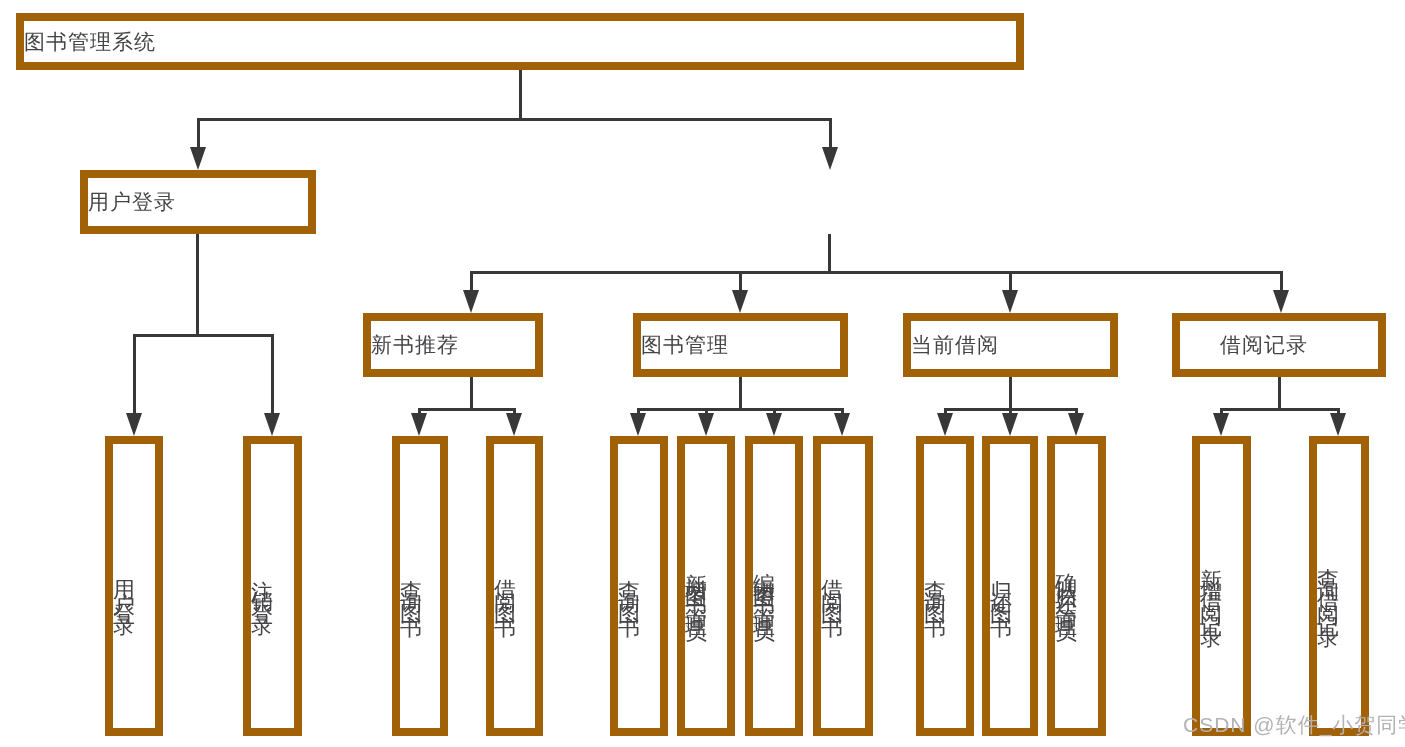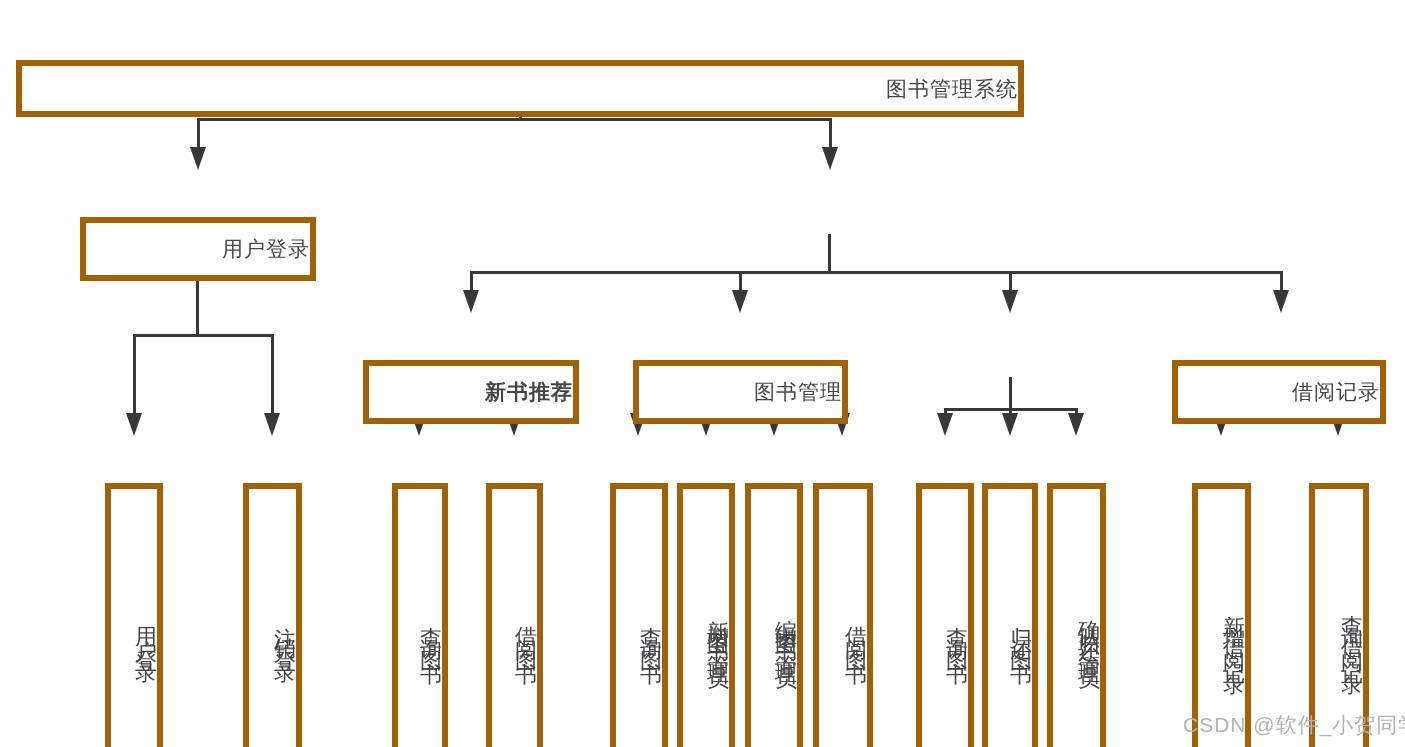--- a/index.html
+++ b/index.html
@@ -2,22 +2,22 @@
 <html><head>
 <meta charset="utf-8">
 <style>
   html,body { margin:0; padding:0; background:#ffffff; }
   .canvas {
     position:relative; width:1405px; height:747px; background:#ffffff;
     font-family:"Liberation Sans", sans-serif; overflow:hidden;
   }
   .box {
     position:absolute; box-sizing:border-box; background:#ffffff;
-    border:6px solid #a16207; color:#454548;
-    display:flex; align-items:center; justify-content:flex-end; z-index:2;margin-top:47px;
+    border:8px solid #a16207; color:#454548;
+    display:flex; align-items:center; justify-content:flex-start; z-index:2;
   }
   .hbox { font-size:21px; letter-spacing:1px; }
   .vbox span {
     writing-mode:vertical-rl; text-orientation:mixed;
     font-size:22px; letter-spacing:12px; line-height:1;
   }
   .vbox.long span { letter-spacing:7px; }
   .ln { position:absolute; background:#383838; z-index:1; }
   .arr {
     position:absolute; width:0; height:0; z-index:1;
@@ -35,25 +35,28 @@
 <div class="canvas">
 
   <div class="box hbox" style="left:16px; top:13px; width:1008px; height:57px;">
     <span>图书管理系统</span>
   </div>
 
   <div class="box hbox" style="left:80px; top:170px; width:236px; height:64px;">
     <span>用户登录</span>
   </div>
 
-  <div class="box hbox" style="left:363px; top:313px; width:216px; height:64px;font-weight:bold;">
+  <div class="box hbox" style="left:363px; top:313px; width:180px; height:64px;">
     <span>新书推荐</span>
   </div>
   <div class="box hbox" style="left:633px; top:313px; width:215px; height:64px;">
     <span>图书管理</span>
+  </div>
+  <div class="box hbox" style="left:903px; top:313px; width:215px; height:64px;">
+    <span>当前借阅</span>
   </div>
   <div class="box hbox" style="left:1172px; top:313px; width:214px; height:64px;padding-left:40px;">
     <span>借阅记录</span>
   </div>
 
   <div class="box vbox" style="left:105px; top:436px; width:58px; height:300px;">
     <span>用户登录</span>
   </div>
   <div class="box vbox" style="left:243px; top:436px; width:59px; height:300px;">
     <span>注销登录</span>

